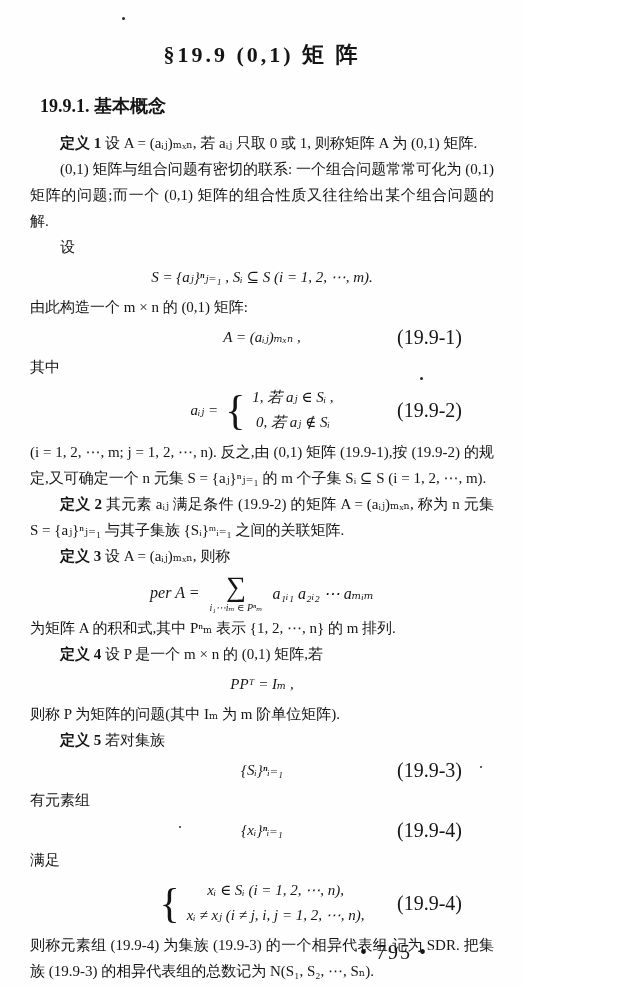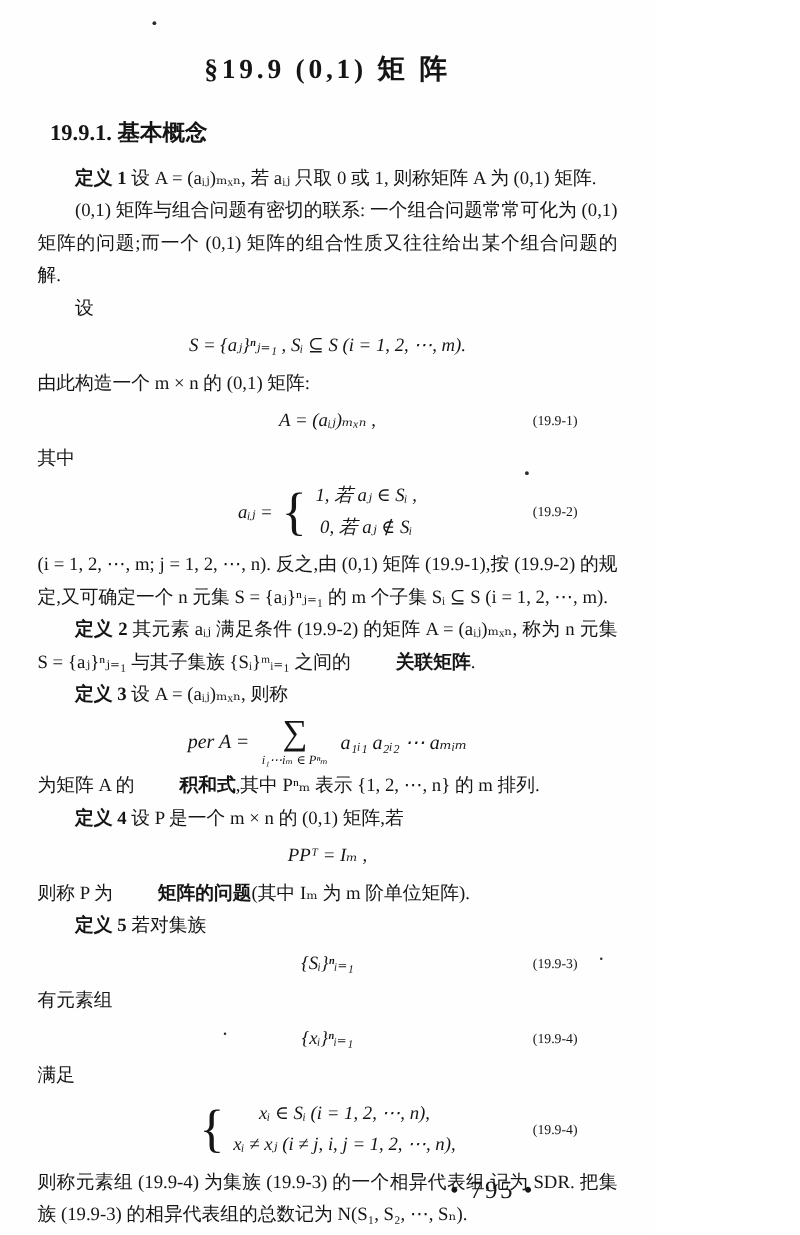--- a/index.html
+++ b/index.html
@@ -26,34 +26,34 @@
     margin:0 0 12px 10px;
   }
   .para{
     font-size:15px;
     line-height:26px;
     margin:0;
     text-align:justify;
   }
   .indent{text-indent:30px;}
   .def-label{font-weight:bold;}
-  .bold{font-weight:bold;margin-left:36px;}
+  .bold{font-weight:normal;}
   .eq-row{
     position:relative;
     text-align:center;
     font-size:15px;
     line-height:24px;
     margin:5px 0;
   }
   .eq-no{
     position:absolute;
     right:32px;
     top:50%;
     transform:translateY(-50%);
-    font-size:11px;
+    font-size:20px;
     font-style:normal;
   }
   .formula{font-style:italic;}
   .cases{
     display:flex;
     justify-content:center;
     align-items:center;
     gap:7px;
   }
   .cases .brace{

